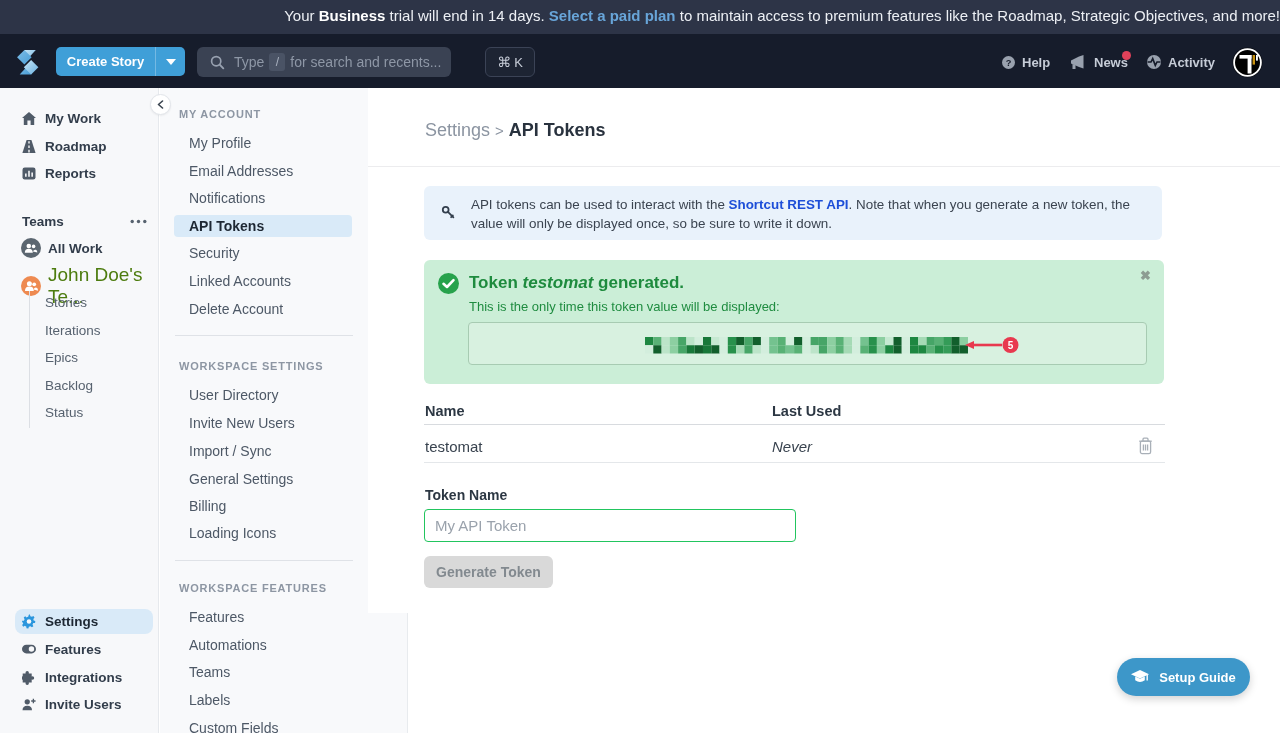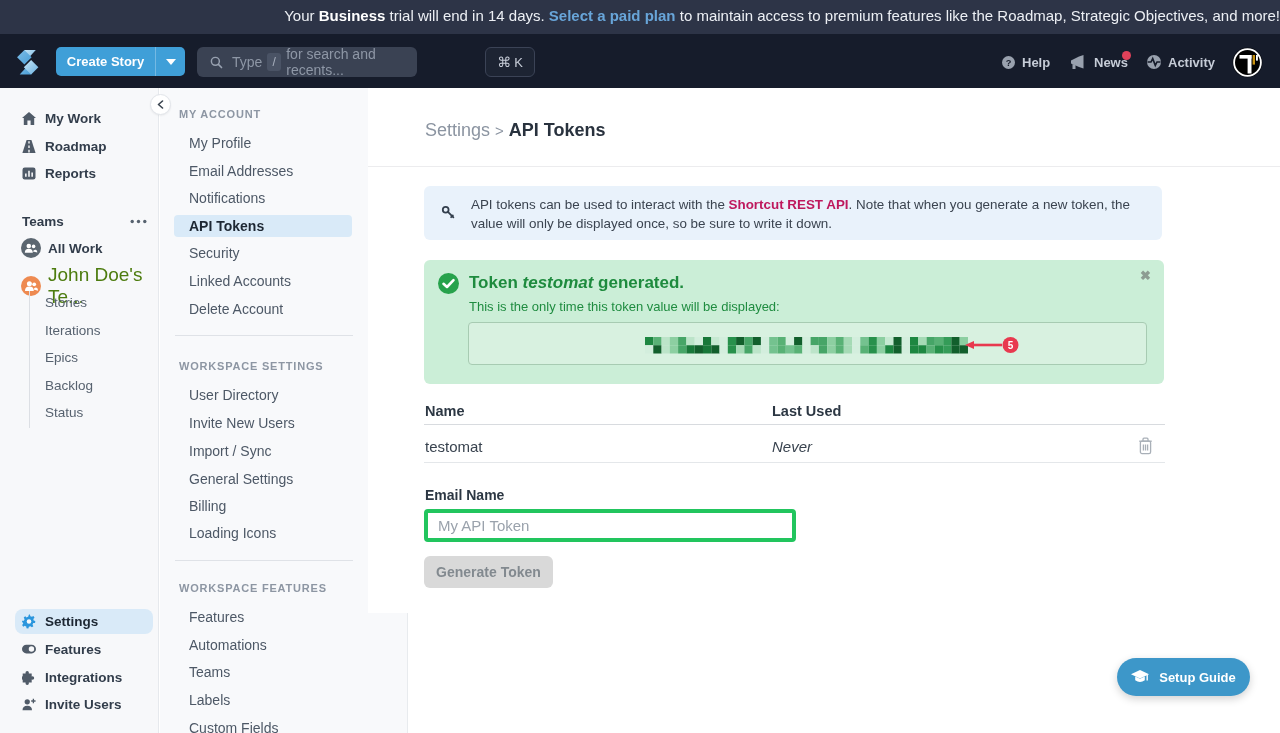--- a/index.html
+++ b/index.html
@@ -9,54 +9,54 @@
 
 #banner{position:absolute;left:0;top:0;width:1280px;height:34px;background:#2d3447;color:#eceff4;font-size:15px;padding-bottom:4px;display:flex;align-items:center;justify-content:flex-end;white-space:pre}
 #banner b{color:#fff}
 #banner .lnk{color:#68a5d9;font-weight:bold}
 
 #hdr{position:absolute;left:0;top:34px;width:1280px;height:54px;background:#161c2b}
 #createbtn{position:absolute;left:56px;top:13px;width:129px;height:29px;background:#3f9fd8;border-radius:5px;display:flex;align-items:center;color:#fff;font-weight:bold;font-size:13px}
 #createbtn .lbl{width:99px;text-align:center}
 #createbtn .sep{width:1px;height:29px;background:rgba(255,255,255,.28)}
 #createbtn .car{width:29px;display:flex;align-items:center;justify-content:center}
-#search{position:absolute;left:197px;top:13px;width:220px;height:30px;background:#3a4253;border-radius:6px;display:flex;align-items:center;color:#8e97a6;font-size:14px}
+#search{position:absolute;left:197px;top:13px;width:254px;height:30px;background:#3a4253;border-radius:6px;display:flex;align-items:center;color:#8e97a6;font-size:14px}
 #search .slash{background:#4a5365;border-radius:3px;width:16px;height:18px;display:flex;align-items:center;justify-content:center;margin:0 5px;font-size:12px;color:#aab2c0}
 #cmdk{position:absolute;left:485px;top:13px;width:50px;height:30px;border:1px solid #3b4356;border-radius:6px;background:#1d2433;color:#c7cdd8;font-size:13px;display:flex;align-items:center;justify-content:center;gap:3px}
 .hnav{position:absolute;top:13px;height:30px;display:flex;align-items:center;gap:7px;color:#c6ccd7;font-size:13px;font-weight:bold}
 
 #sb1{position:absolute;left:0;top:88px;width:159px;height:645px;background:#f7f8fa;border-right:1px solid #e6e9ed}
 #sb2{position:absolute;left:160px;top:88px;width:248px;height:645px;background:#f8f9fb;border-right:1px solid #e8ebee}
 .s1item{position:absolute;left:0;width:159px;height:26px;display:flex;align-items:center;gap:9px;padding-left:22px;font-size:13.5px;font-weight:600;color:#323d4b}
 .s1item .ic{width:14px;height:14px;flex:none;display:flex;align-items:center;justify-content:center}
 .subitem{position:absolute;left:45px;font-size:13.5px;color:#57626f;height:20px;display:flex;align-items:center}
 .s2label{position:absolute;left:19px;font-size:11px;font-weight:bold;letter-spacing:.8px;color:#8d96a3;height:14px;display:flex;align-items:center}
 .s2item{position:absolute;left:29px;font-size:14px;color:#4d5866;height:22px;display:flex;align-items:center}
 .s2div{position:absolute;left:15px;width:178px;height:1px;background:#dfe2e7}
 #collapse{position:absolute;left:150px;top:94px;width:21px;height:21px;border-radius:50%;background:#fff;border:1px solid #e2e5ea;box-shadow:0 1px 2px rgba(0,0,0,.06);display:flex;align-items:center;justify-content:center}
 
 #main{position:absolute;left:368px;top:88px;width:912px;height:525px;background:#fff}
 #crumbs{position:absolute;left:57px;top:32px;font-size:18px;color:#8b94a1}
 #crumbs b{color:#29323e;font-weight:bold}
 #hdrline{position:absolute;left:0;top:78px;width:912px;height:1px;background:#ececee}
 #infobox{position:absolute;left:56px;top:98px;width:738px;height:54px;background:#e9f2fb;border-radius:6px}
 #infobox .txt{position:absolute;left:47px;top:8.5px;font-size:13.4px;line-height:19.5px;color:#3b4450;width:670px}
-#infobox .txt a{color:#be185d;font-weight:bold;text-decoration:none}
+#infobox .txt a{color:#1d4ed8;font-weight:bold;text-decoration:none}
 #greenbox{position:absolute;left:56px;top:172px;width:740px;height:124px;background:#cbeed7;border-radius:6px}
 .gtitle{position:absolute;left:45px;top:12.5px;font-size:17px;font-weight:bold;color:#1e8b3e}
 .gsub{position:absolute;left:45px;top:38.5px;font-size:13px;color:#1f8c40}
 #tokbox{position:absolute;left:44px;top:62px;width:679px;height:43px;background:#d8f1e0;border:1px solid #a7cbb2;border-radius:4px}
 #gclose{position:absolute;right:13px;top:8px;font-size:13px;font-weight:bold;color:#8d9c92}
 
 .th{position:absolute;font-size:14.5px;font-weight:bold;color:#2c3743}
 .td{position:absolute;font-size:15px;color:#39434f}
 .tline{position:absolute;height:1px}
 
 #tnlabel{position:absolute;left:57px;top:399px;font-size:14px;font-weight:bold;color:#2c3743}
-#tninput{position:absolute;left:56px;top:421px;width:372px;height:33px;border:4px solid #22c55e;border-radius:4px;background:#fff;color:#9aa2ac;font-size:15px;display:flex;align-items:center;padding-left:10px}
+#tninput{position:absolute;left:56px;top:421px;width:372px;height:33px;border:1px solid #22c55e;border-radius:4px;background:#fff;color:#9aa2ac;font-size:15px;display:flex;align-items:center;padding-left:10px}
 #genbtn{position:absolute;left:56px;top:468px;width:129px;height:32px;background:#d9d9d9;border-radius:6px;color:#82898f;font-size:14px;font-weight:600;display:flex;align-items:center;justify-content:center}
 #setup{position:absolute;left:1117px;top:658px;width:133px;height:38px;background:#3d97c9;border-radius:19px;box-shadow:0 3px 8px rgba(0,0,0,.18);display:flex;align-items:center;justify-content:center;gap:10px;color:#fff;font-size:13px;font-weight:bold}
 </style></head>
 <body>
 <div id="app">
 <div id="banner"><span>Your </span><b>Business</b><span> trial will end in 14 days. </span><span class="lnk">Select a paid plan</span><span> to maintain access to premium features like the Roadmap, Strategic Objectives, and more!</span></div>
 <div id="hdr">
   <svg class="abs" style="left:15px;top:15px" width="26" height="27" viewBox="0 0 100 100">
     <defs>
           <linearGradient id="lg1" x1="0" y1="0" x2="1" y2="1">
@@ -363,21 +363,21 @@
   <div class="td" style="left:404px;top:350px;font-style:italic">Never</div>
   <svg class="abs" style="left:769px;top:349px" width="17" height="18" viewBox="0 0 17 18">
         <g fill="none" stroke="#a9b0b8" stroke-width="1.3">
           <path d="M2.2 4.2 L14.8 4.2"></path>
           <path d="M6 4 L6 2.2 Q6 1.2 7 1.2 L10 1.2 Q11 1.2 11 2.2 L11 4"></path>
           <rect x="3.4" y="4.2" width="10.2" height="12.4" rx="1.6"></rect>
           <path d="M6.4 7.4 L6.4 13.6 M8.5 7.4 L8.5 13.6 M10.6 7.4 L10.6 13.6"></path>
         </g>
       </svg>
   <div class="tline" style="left:56px;top:374px;width:741px;background:#e4e7ea"></div>
-  <div id="tnlabel">Email Name</div>
+  <div id="tnlabel">Token Name</div>
   <div id="tninput">My API Token</div>
   <div id="genbtn">Generate Token</div>
 </div>
 <div id="collapse">
       <svg width="7" height="9" viewBox="0 0 7 9">
         <polyline points="5.5,1 1.5,4.5 5.5,8" fill="none" stroke="#39434f" stroke-width="1.6" stroke-linecap="round" stroke-linejoin="round"></polyline>
       </svg>
     </div>
 <div id="setup">
   <svg width="18" height="15" viewBox="0 0 18 15">

